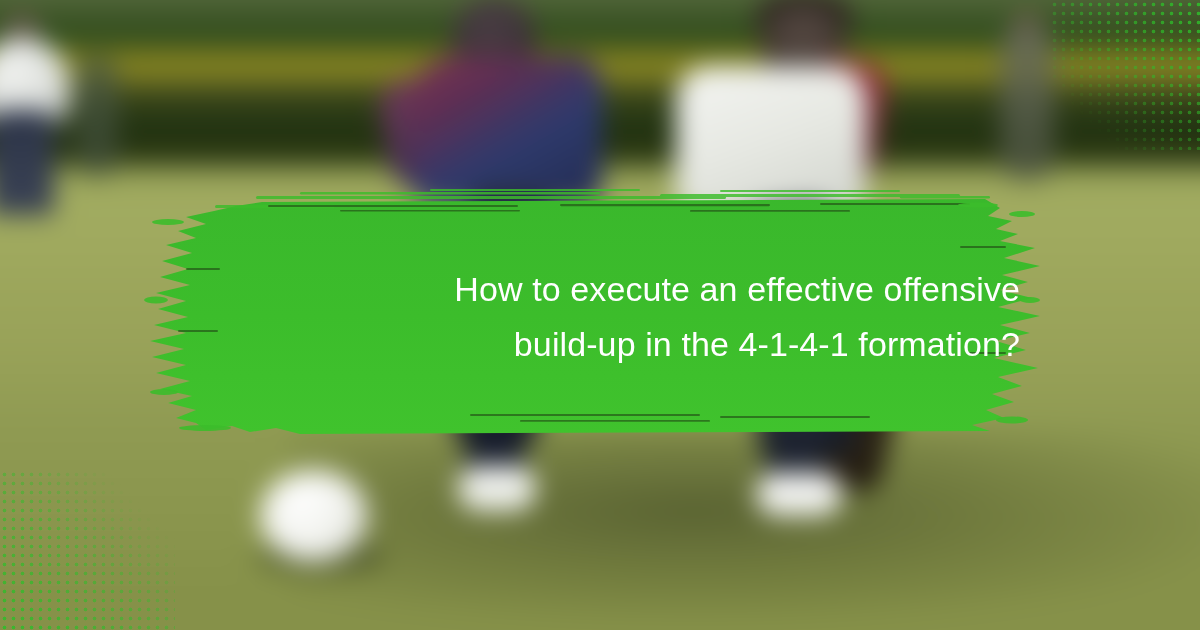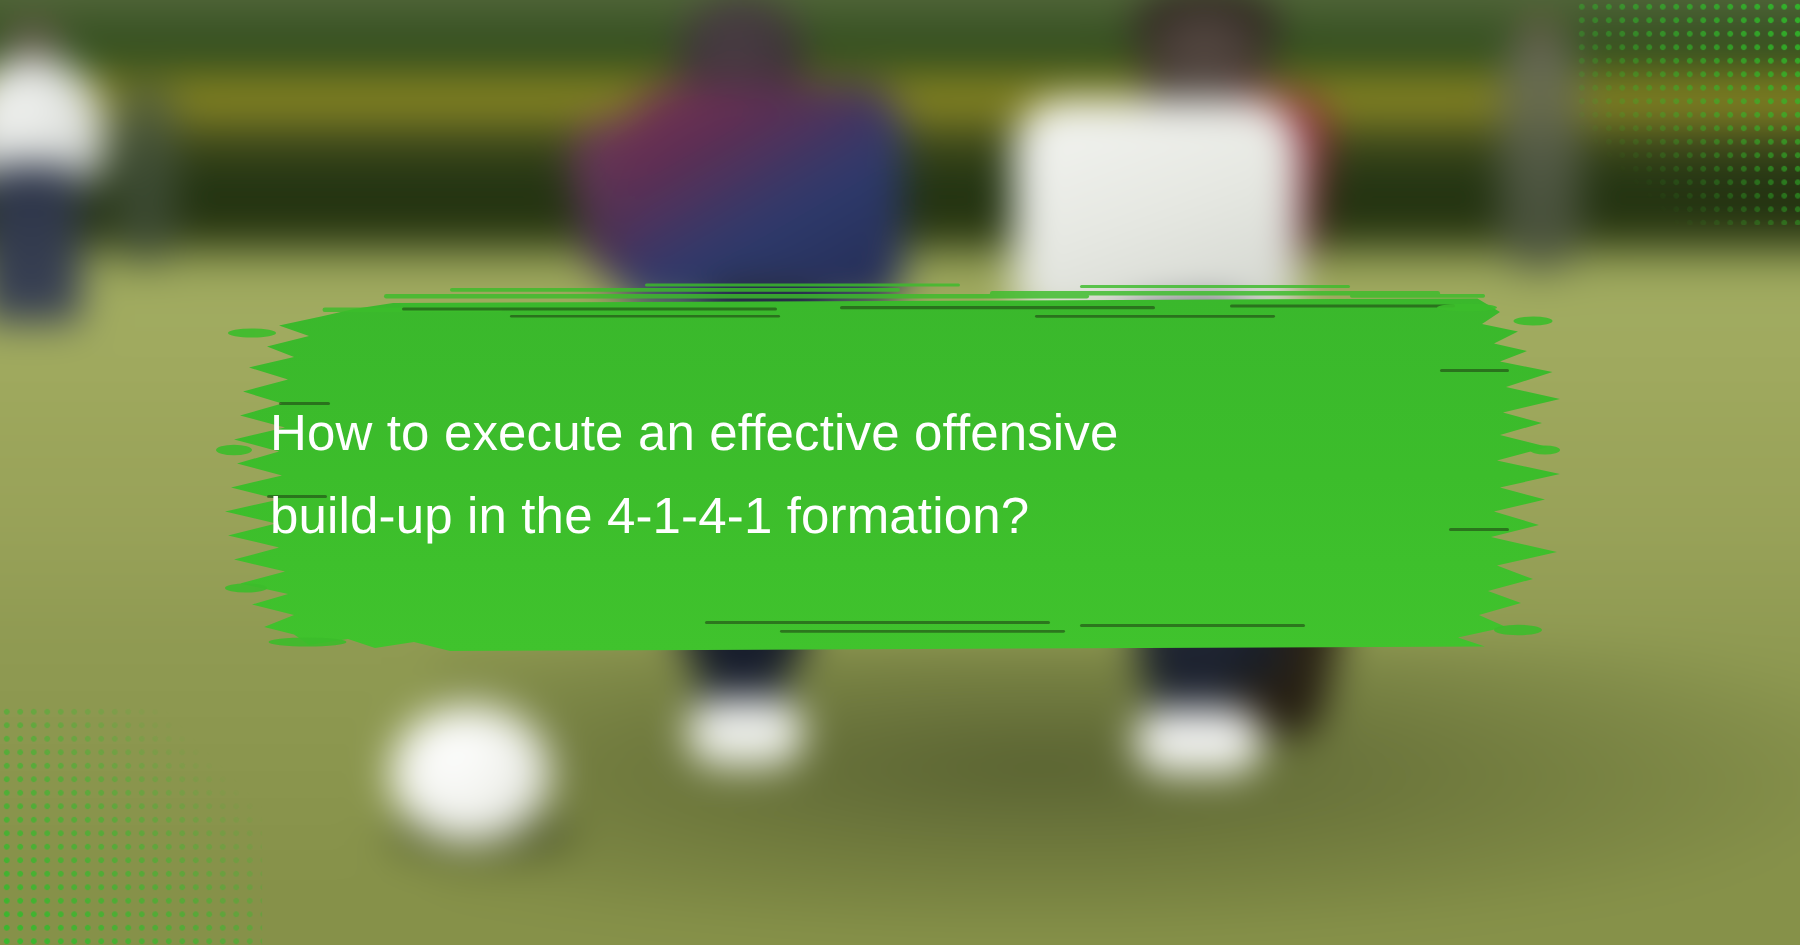--- a/index.html
+++ b/index.html
@@ -187,21 +187,21 @@
 
   
   .brush-wrap{
     position:absolute;left:0;top:0;width:1200px;height:630px;
   }
   .brush-svg{position:absolute;left:0;top:0;}
 
   .title{
     position:absolute;
     left:180px;top:262px;width:840px;
-    text-align:left;
+    text-align:right;
     color:#ffffff;
     font-size:34px;
     font-weight:400;
     line-height:1.62;
     letter-spacing:.1px;
     white-space:pre-line;
   }
 </style>
 </head>
 <body>

